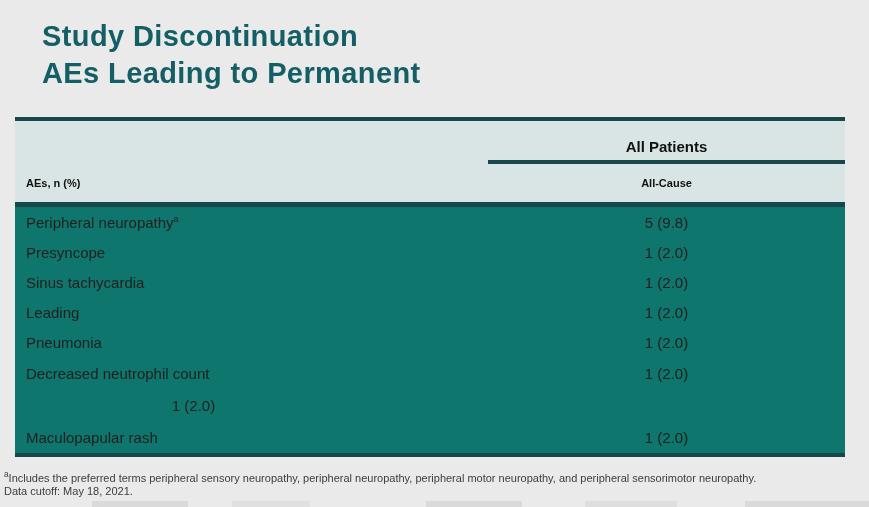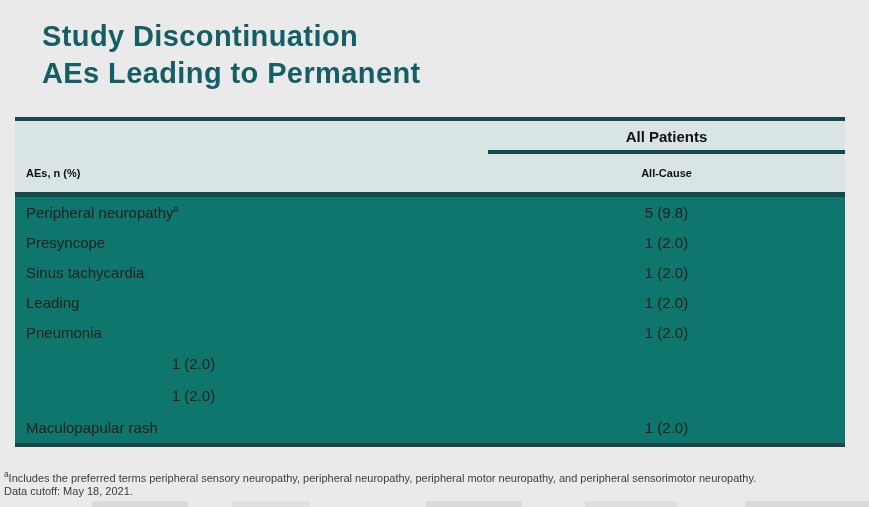--- a/index.html
+++ b/index.html
@@ -21,21 +21,21 @@
   }
 
   
   .table { position:absolute; left:15px; top:117px; width:830px; }
   .line { width:100%; background:#16484c; }
   .line.top { height:4px; }
   .line.mid { height:5px; }
   .line.bottom { height:4px; }
 
   .thead { background:#d8e5e4; }
-  .group-row { display:flex; padding-top:7px; }
+  .group-row { display:flex; padding-top:17px; }
   .cell-name { flex:0 0 473px; box-sizing:border-box; padding-left:11px; }
   .cell-value { flex:0 0 357px; text-align:center; }
   .group { font-weight:bold; font-size:15px; color:#111; line-height:17px; }
   .group-underline-row { margin-top:5px; display:flex; }
   .group-underline { margin-left:473px; width:357px; height:4px; background:#16484c; }
   .col-row { display:flex; align-items:center; height:38px; }
   .col-label { font-weight:bold; font-size:11px; color:#111; }
 
   .tbody { background:#0f766e; }
   .body-row { display:flex; align-items:center; height:30px; font-size:15px; color:#1f1f1f; }
@@ -103,20 +103,21 @@
         </div>
         <div class="body-row">
           <div class="cell-name">Leading</div>
           <div class="cell-value">1 (2.0)</div>
         </div>
         <div class="body-row">
           <div class="cell-name">Pneumonia</div>
           <div class="cell-value">1 (2.0)</div>
         </div>
         <div class="body-row">
+          <div class="cell-name">Decreased neutrophil count</div>
           <div class="cell-value">1 (2.0)</div>
         </div>
         <div class="body-row">
           <div class="cell-value">1 (2.0)</div>
         </div>
         <div class="body-row">
           <div class="cell-name">Maculopapular rash</div>
           <div class="cell-value">1 (2.0)</div>
         </div>
       </div>

